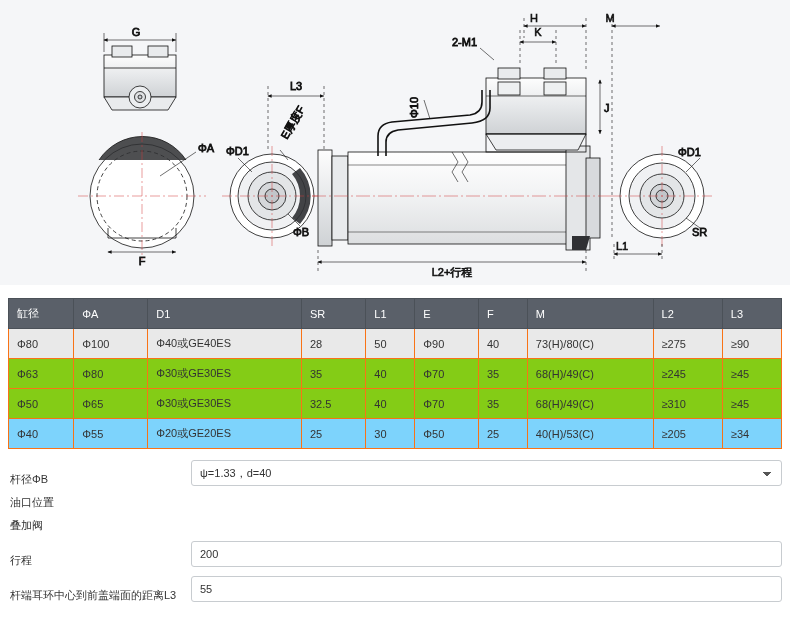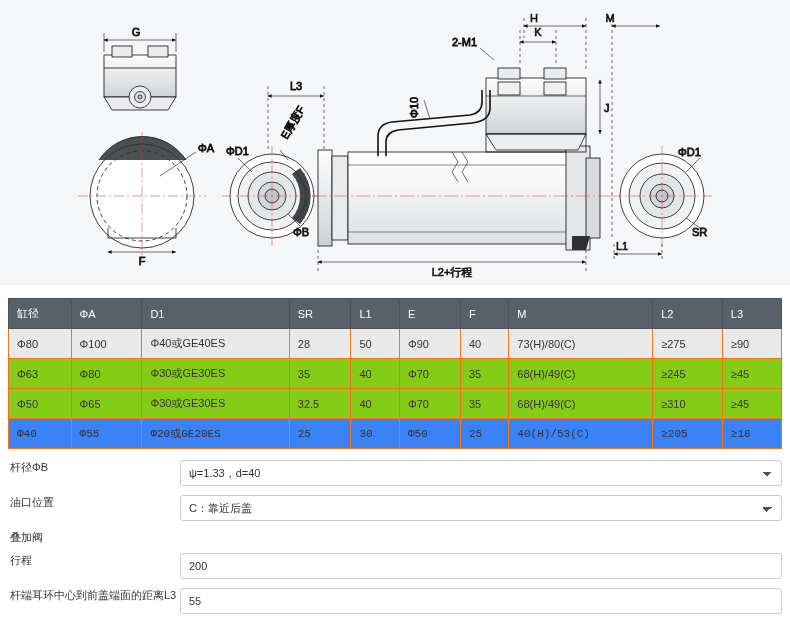--- a/index.html
+++ b/index.html
@@ -47,31 +47,30 @@
     color:#333;
     white-space:nowrap;
   }
   #spec-table tr.row-hl td{
     background:#e9e9e9;
   }
   #spec-table tr.row-alt td{
     background:#84cc16;
   }
   #spec-table tr.row-tint td{
-    background:#3b82f6;
-    font-family:Liberation Mono, monospace;
+    background:#7dd3fc;
   }
 
   
   #form{
     position:absolute;left:8px;top:460px;width:774px;
   }
   .form-row{
     display:flex;
-    align-items:flex-start;
+    align-items:flex-end;
     margin-bottom:9px;
   }
   .form-label{
     width:170px;
     font-size:11px;
     color:#333;
     padding-left:2px;
     line-height:14px;
   }
   .field{
@@ -79,20 +78,21 @@
     height:26px;
     border:1px solid #c8ccd0;
     border-radius:3px;
     background:#ffffff;
     font-family:"Liberation Sans", sans-serif;
     font-size:11px;
     color:#333;
     padding:0 8px;
     box-sizing:border-box;
     outline:none;
+    margin-left:11px;
   }
   select.field{
     -webkit-appearance:none;
     appearance:none;
     background-image:
       linear-gradient(45deg, transparent 50%, #555 50%),
       linear-gradient(135deg, #555 50%, transparent 50%);
     background-position:
       calc(100% - 14px) 11px,
       calc(100% - 9px) 11px;
@@ -330,39 +330,36 @@
       <tr class="row-tint">
         <td>Φ40</td>
         <td>Φ55</td>
         <td>Φ20或GE20ES</td>
         <td>25</td>
         <td>30</td>
         <td>Φ50</td>
         <td>25</td>
         <td>40(H)/53(C)</td>
         <td>≥205</td>
-        <td>≥18</td>
+        <td>≥34</td>
       </tr>
     </tbody>
   </table>
 
   <div id="form">
 
     <div class="form-row">
       <div class="form-label">杆径ΦB</div>
       <select class="field">
         <option>ψ=1.33，d=40</option>
       </select>
     </div>
 
     <div class="form-row">
       <div class="form-label">油口位置</div>
-      <select class="field">
-        <option>C：靠近后盖</option>
-      </select>
     </div>
 
     <div class="form-row">
       <div class="form-label">叠加阀</div>
     </div>
 
     <div class="form-row">
       <div class="form-label">行程</div>
       <input class="field" type="text" value="200" style="">
     </div>

